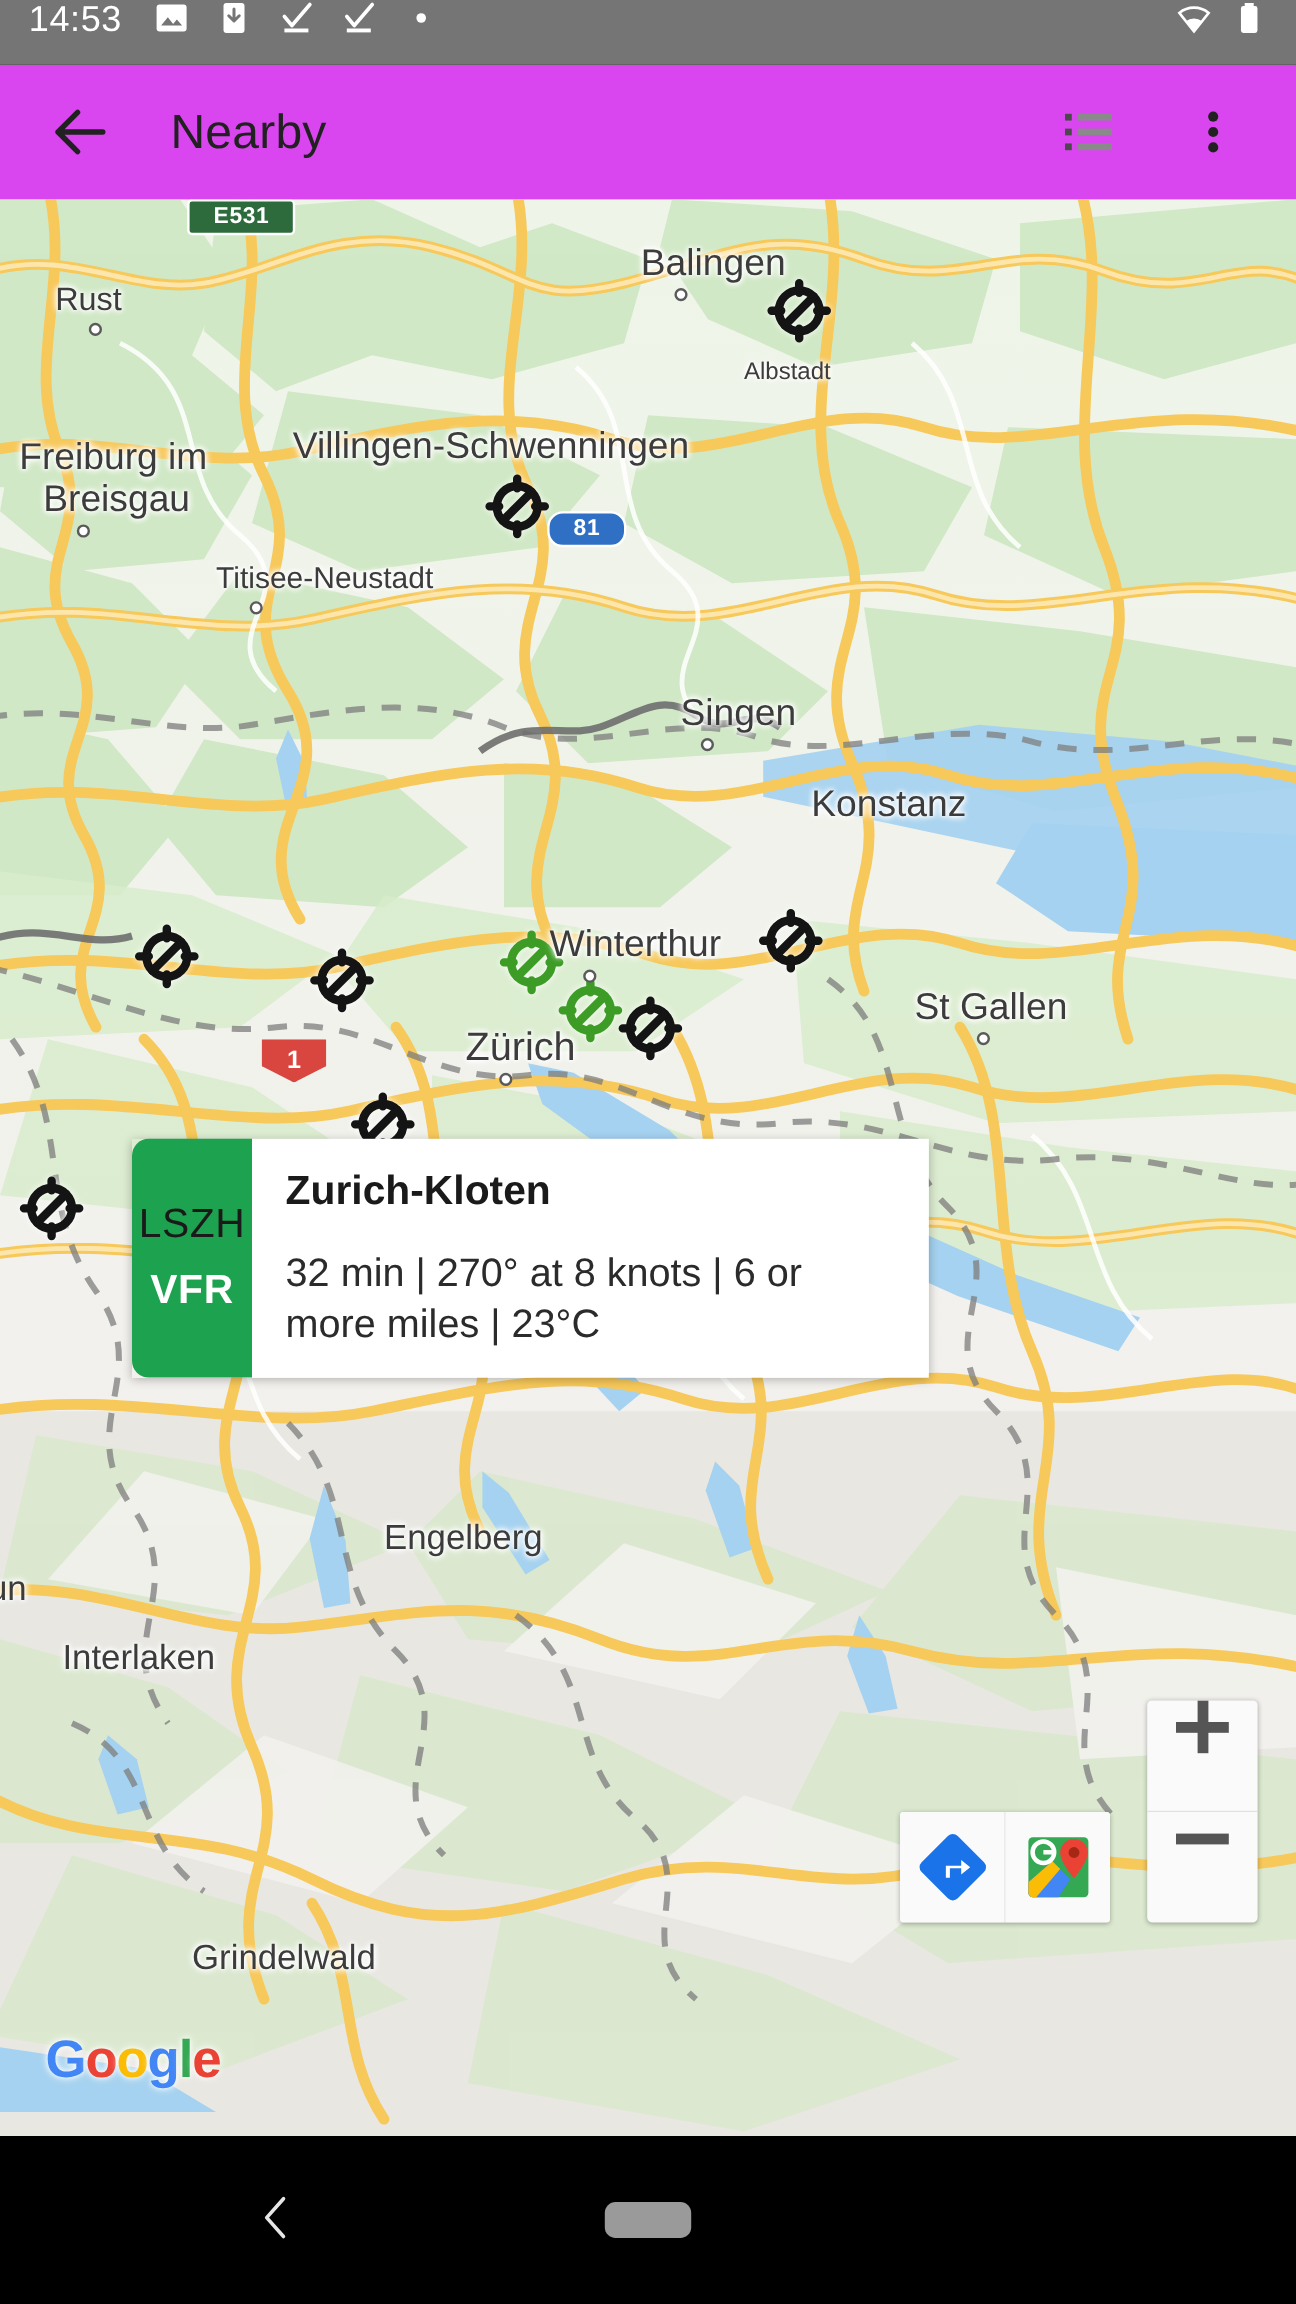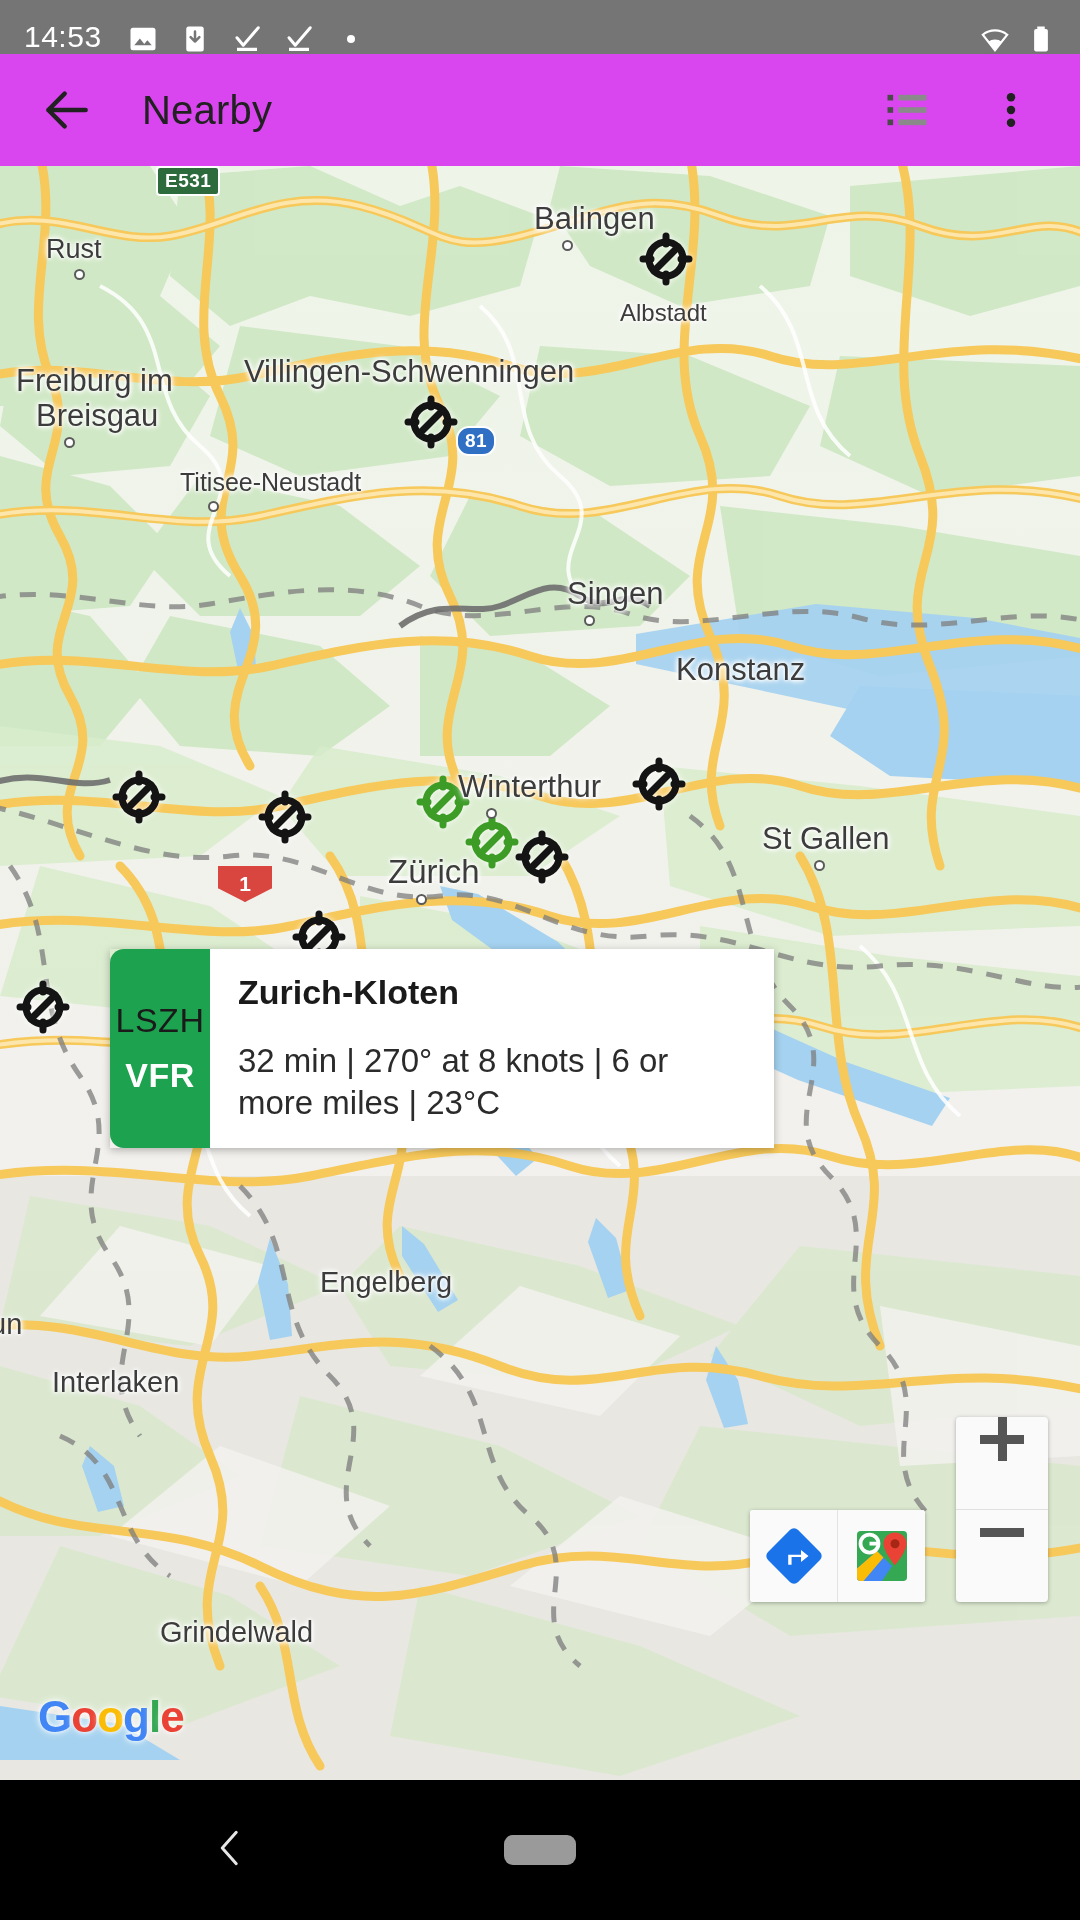--- a/index.html
+++ b/index.html
@@ -7,21 +7,21 @@
     width: 1080px; height: 1920px;
     background: #000;
     font-family: "Liberation Sans", sans-serif;
     overflow: hidden;
   }
   #app { position: relative; width: 1080px; height: 1920px; overflow: hidden; }
 
   
   .statusbar {
     position: absolute; left: 0; top: 0; width: 1080px; height: 54px;
-    background: #757575; display: flex; align-items: flex-end;
+    background: #757575; display: flex; align-items: flex-start;
     padding: 0 24px; z-index: 60;
   }
   .sb-time { color: #fff; font-size: 30px; letter-spacing: .5px; font-weight: 400; }
   .sb-left-icons { display: flex; align-items: center; gap: 22px; margin-left: 26px; }
   .sb-right-icons { margin-left: auto; display: flex; align-items: center; gap: 16px; }
   .sb-ico { width: 30px; height: 30px; display: block; }
 
   
   .appbar {
     position: absolute; left: 0; top: 54px; width: 1080px; height: 112px;
@@ -53,21 +53,21 @@
     position: absolute; width: 11px; height: 11px; border-radius: 50%;
     border: 2px solid #5a5a5a; background: #fff;
   }
 
   
   .apt { position: absolute; width: 62px; height: 62px; }
 
   
   .shield {
     position:absolute; color:#fff; font-size:19px; font-weight:700;
-    padding:2px 7px; border-radius:4px; letter-spacing:.5px;
+    padding:2px 20px; border-radius:4px; letter-spacing:.5px;
   }
   .shield.green { background:#2d6b3c; border:2px solid #fff; }
   .shield.blue  { background:#2f6fc4; border:2px solid #fff; border-radius:13px;margin-top:16px; }
 
   
   .pennant {
     position:absolute; background:#d9453f; color:#fff; font-size:21px;
     font-weight:700; width:54px; height:36px; display:flex;
     align-items:center; justify-content:center;
     clip-path: polygon(0 0, 100% 0, 100% 62%, 50% 100%, 0 62%);
@@ -437,21 +437,21 @@
         <div class="pennant" style="left: 218px; top: 700px;">1</div>
         <div class="pennant" style="left: 124px; top: 803px;">2</div>
         <div class="pennant" style="left: 428px; top: 785px;">3</div>
       </div>
 
     <div id="labelLayer">
         <div class="mlabel" style="left: 46px; top: 68px; font-size: 27px;">Rust</div>
         <div class="mdot" style="left: 74px; top: 103px;"></div>
         <div class="mlabel" style="left: 534px; top: 35px; font-size: 31px;">Balingen</div>
         <div class="mdot" style="left: 562px; top: 74px;"></div>
-        <div class="mlabel" style="left: 620px; top: 133px; font-size: 24px;">Albstadt</div>
+        <div class="mlabel" style="left: 620px; top: 133px; font-size: 20px;">Albstadt</div>
         <div class="mlabel" style="left: 16px; top: 197px; font-size: 31px;">Freiburg im</div>
         <div class="mlabel" style="left: 36px; top: 232px; font-size: 31px;">Breisgau</div>
         <div class="mdot" style="left: 64px; top: 271px;"></div>
         <div class="mlabel" style="left: 244px; top: 188px; font-size: 31px;">Villingen-Schwenningen</div>
         <div class="mlabel" style="left: 180px; top: 302px; font-size: 25px;">Titisee-Neustadt</div>
         <div class="mdot" style="left: 208px; top: 335px;"></div>
         <div class="mlabel" style="left: 556px; top: 410px; font-size: 31px; margin-left: 11px;">Singen</div>
         <div class="mdot" style="left: 584px; top: 449px;"></div>
         <div class="mlabel" style="left: 676px; top: 462px; font-size: 31px; margin-top: 24px;">Konstanz</div>
         <div class="mlabel" style="left: 458px; top: 603px; font-size: 31px;">Winterthur</div>

